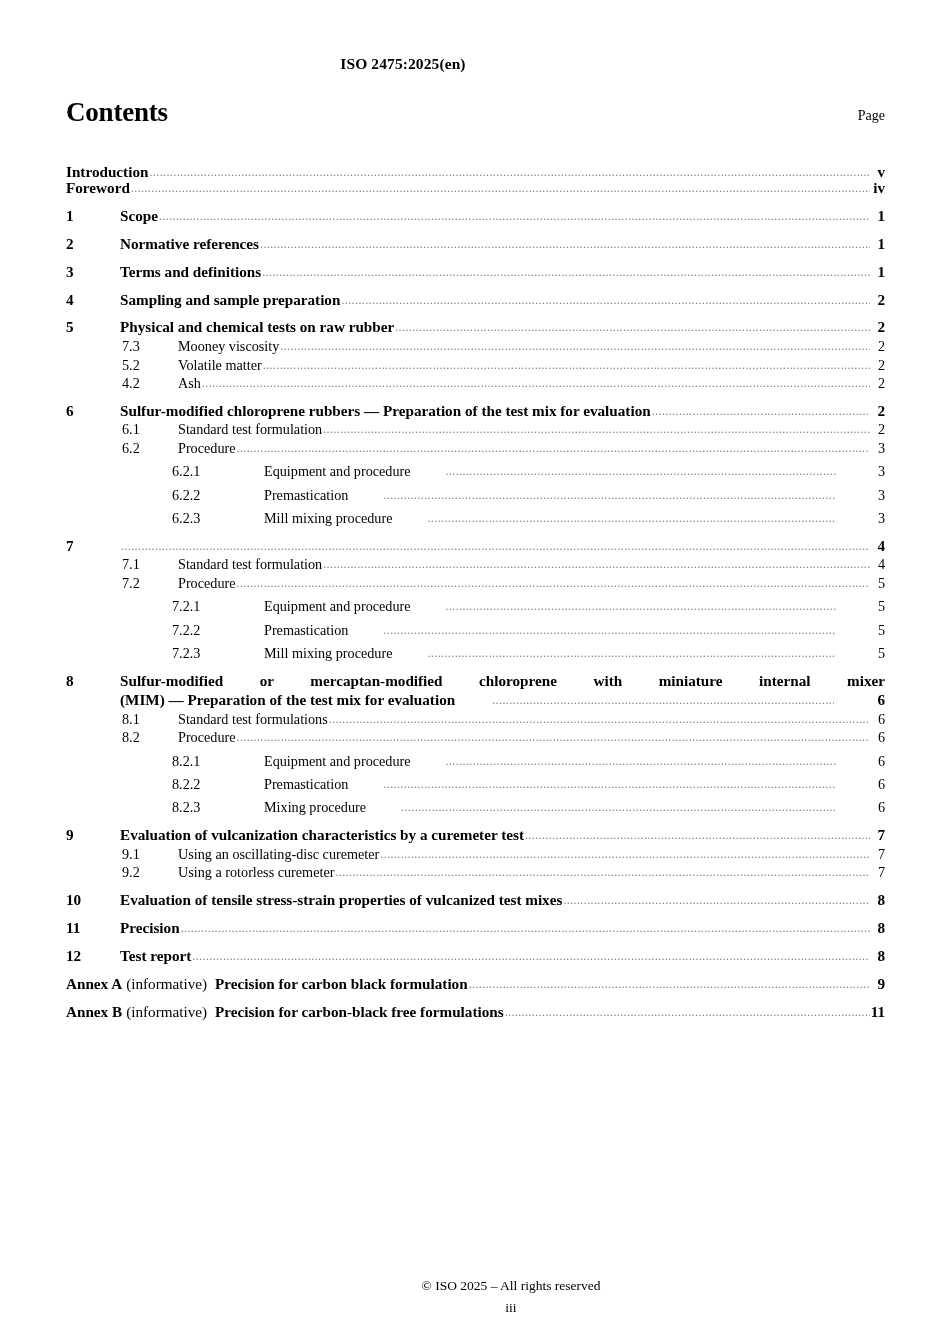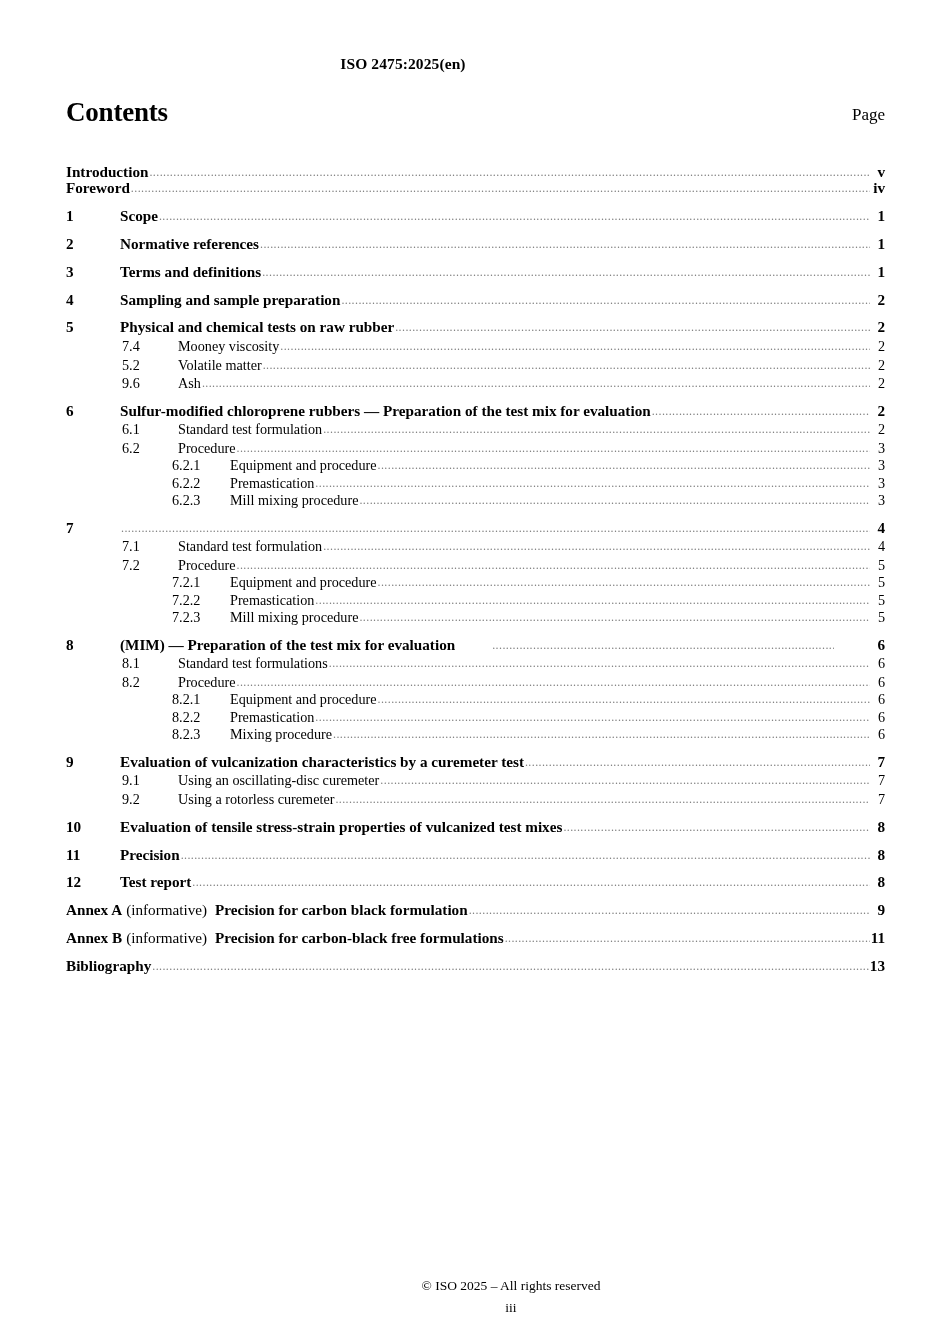--- a/index.html
+++ b/index.html
@@ -43,21 +43,21 @@
     align-items: flex-end;
     justify-content: space-between;
   }
   .contents-title {
     font-size: 27px;
     font-weight: bold;
     line-height: 1;
     letter-spacing: -0.2px;
   }
   .page-label {
-    font-size: 17px;
+    font-size: 14px;
     line-height: 1;
     padding-bottom: 3px;
   }
 
   
   .toc {
     position: absolute;
     top: 152px;
     left: 66px;
     width: 819px;
@@ -67,21 +67,21 @@
     display: flex;
     align-items: baseline;
     width: 100%;
     font-size: 15.2px;
     line-height: 1.08;
   }
 
   
   .lvl1 { margin-top: 11.5px; }
   .lvl2 { margin-top: 3.2px; }
-  .lvl3 { margin-top: 2px; }
+  .lvl3 { margin-top: 8px; gap: 34px; }
   .toc-row.first { margin-top: 0; }
 
   .num {
     flex: 0 0 auto;
     font-weight: bold;
   }
   .lvl1 > .num { width: 54px; }
   .lvl2 > .num { width: 56px; margin-left: 56px; font-weight: normal; font-size: 14.2px; }
   .lvl3 > .num { width: 58px; margin-left: 106px; font-weight: normal; font-size: 14.2px; }
 
@@ -220,33 +220,33 @@
         <span class="leader"></span>
         <span class="pg">2</span>
       </div>
       <div class="toc-row lvl1">
         <span class="num">5</span>
         <span class="title">Physical and chemical tests on raw rubber</span>
         <span class="leader"></span>
         <span class="pg">2</span>
       </div>
       <div class="toc-row lvl2">
-        <span class="num">7.4</span>
+        <span class="num">7.3</span>
         <span class="title">Mooney viscosity</span>
         <span class="leader"></span>
         <span class="pg">2</span>
       </div>
       <div class="toc-row lvl2">
         <span class="num">5.2</span>
         <span class="title">Volatile matter</span>
         <span class="leader"></span>
         <span class="pg">2</span>
       </div>
       <div class="toc-row lvl2">
-        <span class="num">9.6</span>
+        <span class="num">4.2</span>
         <span class="title">Ash</span>
         <span class="leader"></span>
         <span class="pg">2</span>
       </div>
       <div class="toc-row lvl1">
         <span class="num">6</span>
         <span class="title">Sulfur-modified chloroprene rubbers — Preparation of the test mix for evaluation</span>
         <span class="leader"></span>
         <span class="pg">2</span>
       </div>
@@ -310,20 +310,21 @@
         <span class="pg">5</span>
       </div>
       <div class="toc-row lvl3">
         <span class="num">7.2.3</span>
         <span class="title">Mill mixing procedure</span>
         <span class="leader"></span>
         <span class="pg">5</span>
       </div>
       <div class="toc-row wrap lvl1">
         <span class="num">8</span>
+        <div class="wrap-line-1">Sulfur-modified or mercaptan-modified chloroprene with miniature internal mixer</div>
         <div class="wrap-line-2">
           <span class="title">(MIM) — Preparation of the test mix for evaluation</span>
           <span class="leader"></span>
           <span class="pg">6</span>
         </div>
       </div>
       <div class="toc-row lvl2">
         <span class="num">8.1</span>
         <span class="title">Standard test formulations</span>
         <span class="leader"></span>
@@ -392,23 +393,18 @@
       <div class="toc-row lvl1 annex">
         <span class="title"><span class="annex-label">Annex A</span><span class="sp"></span><span class="annex-kind">(informative)</span><span class="sp" style="width: 8px;"></span><span class="annex-title">Precision for carbon black formulation</span></span>
         <span class="leader"></span>
         <span class="pg">9</span>
       </div>
       <div class="toc-row lvl1 annex">
         <span class="title"><span class="annex-label">Annex B</span><span class="sp"></span><span class="annex-kind">(informative)</span><span class="sp" style="width: 8px;"></span><span class="annex-title">Precision for carbon-black free formulations</span></span>
         <span class="leader"></span>
         <span class="pg">11</span>
       </div>
-      <div class="toc-row lvl1">
-        <span class="title">Bibliography</span>
-        <span class="leader"></span>
-        <span class="pg">13</span>
-      </div>
     </div>
 
   <div class="footer copyright">© ISO 2025 – All rights reserved</div>
   <div class="footer folio">iii</div>
 
 </div>
 
 </body></html>

